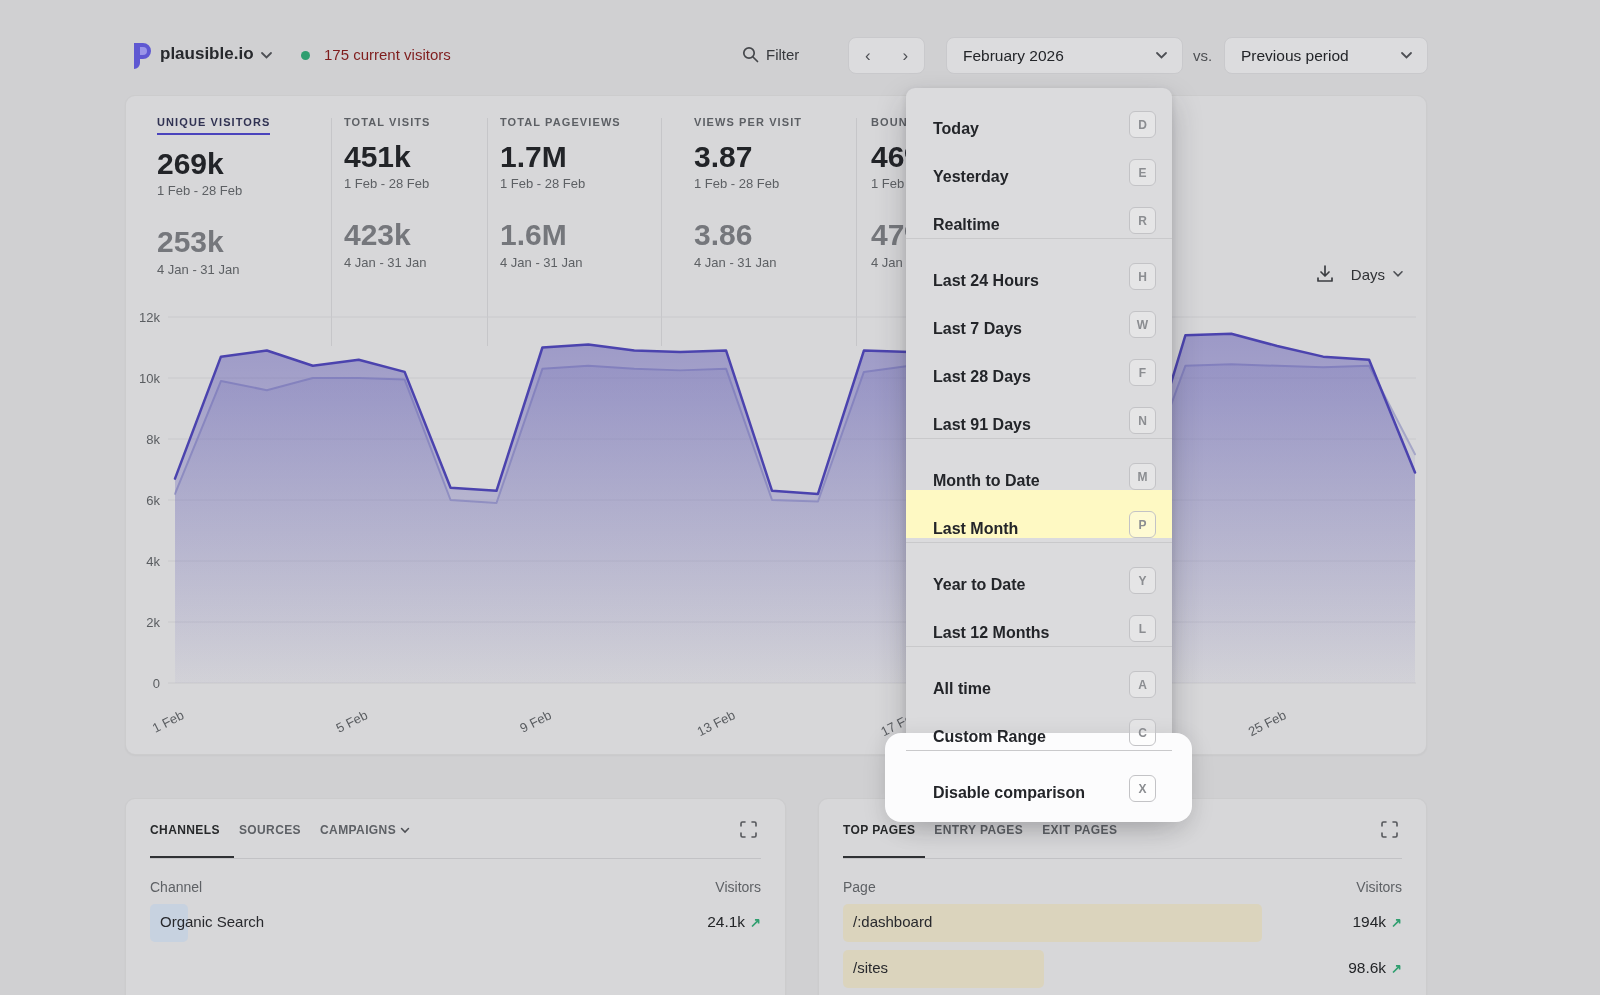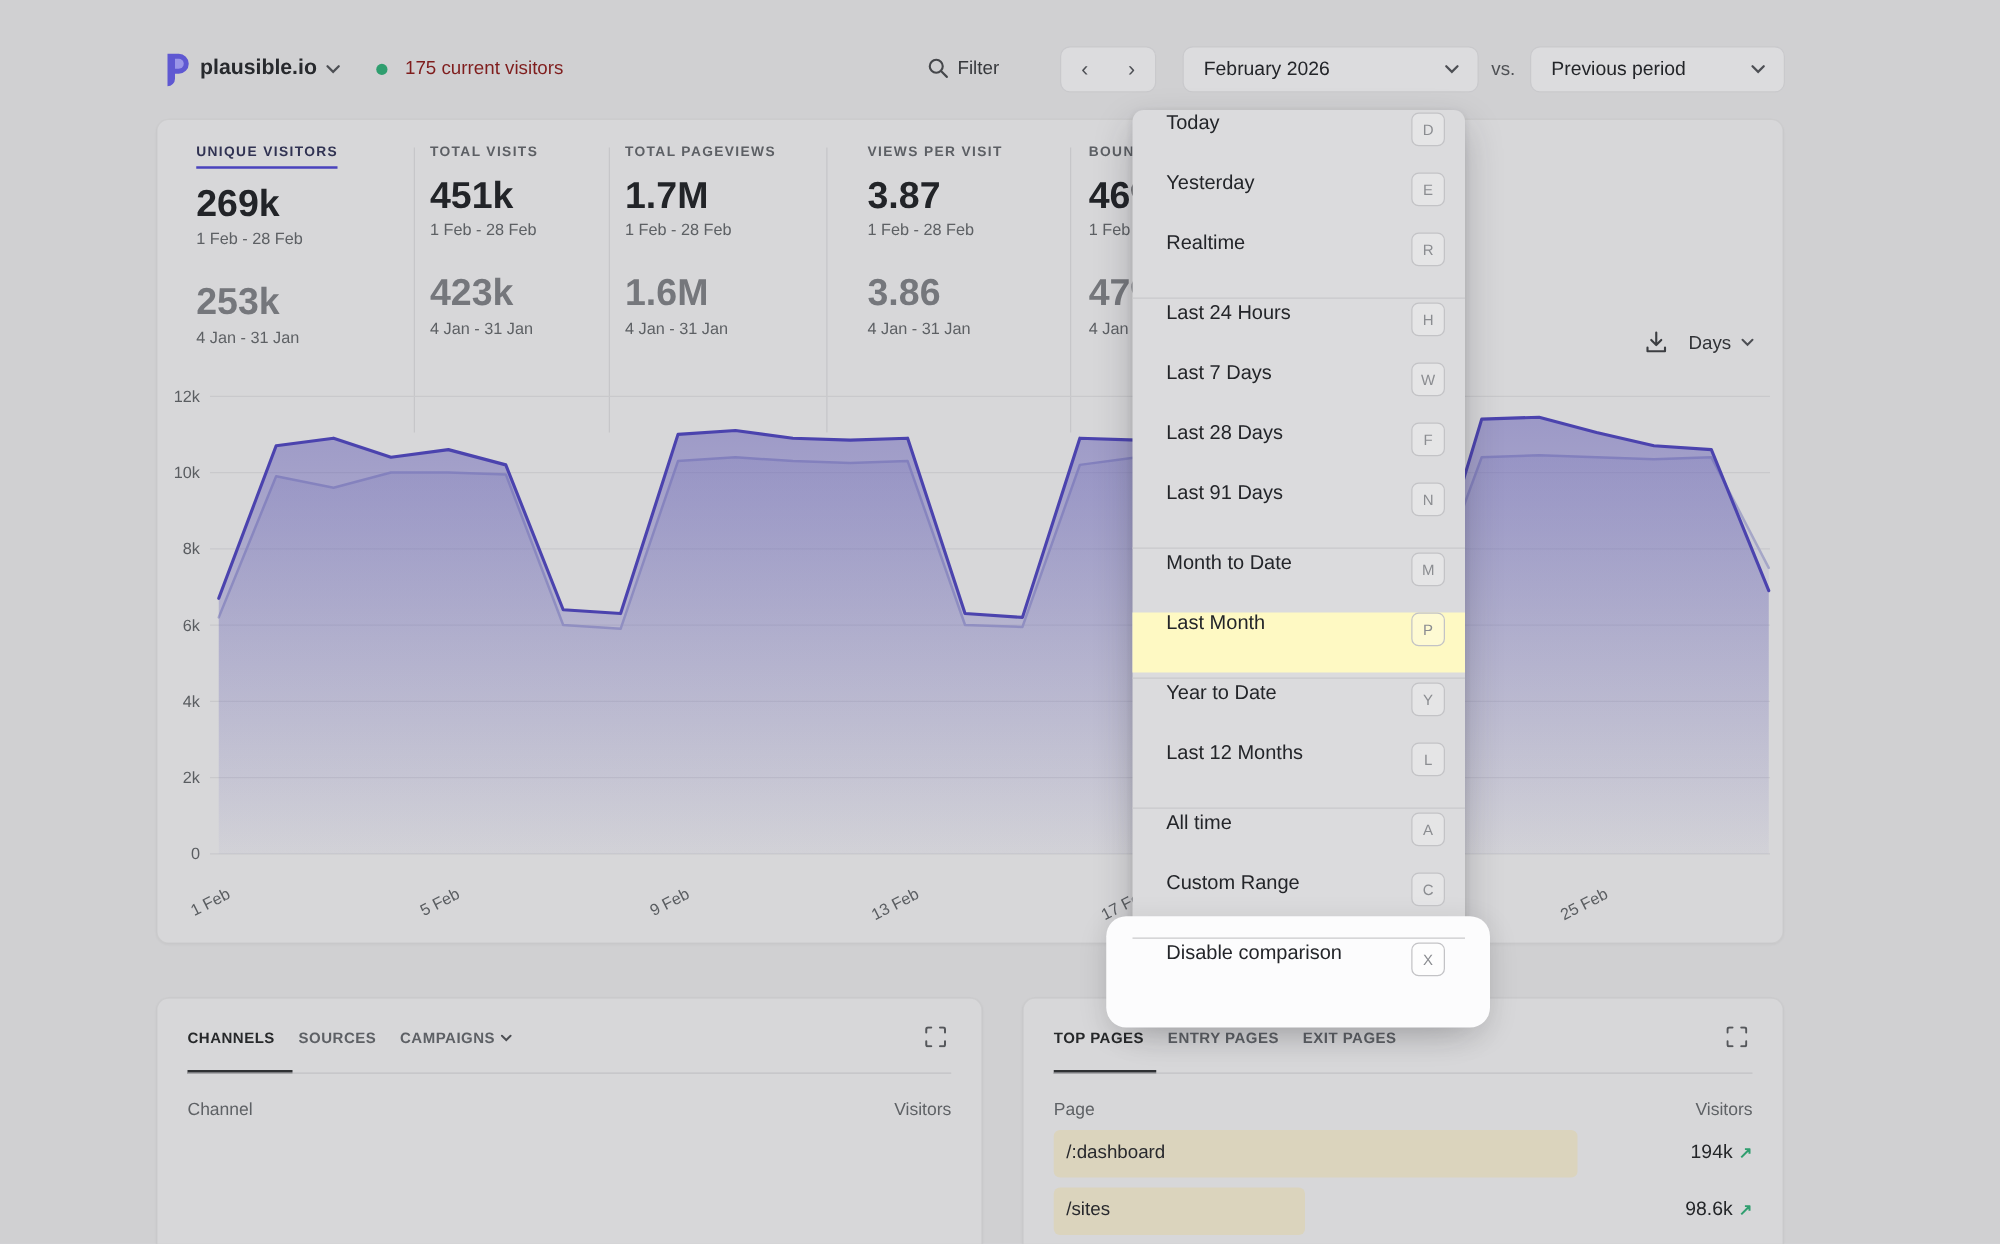--- a/index.html
+++ b/index.html
@@ -45,21 +45,21 @@
 
   #chart-svg{position:absolute;left:0;top:0;z-index:2;pointer-events:none;}
 
   
   .menu-panel{position:absolute;left:906px;top:88px;width:266px;z-index:20;}
   .menu-bg{position:absolute;inset:0;background:#dbdbdd;border-radius:9px;
            box-shadow:0 14px 30px rgba(35,35,42,0.25), 0 2px 6px rgba(35,35,42,0.12);z-index:0;}
   .spotlight{position:absolute;left:-21px;top:645px;width:307px;height:89px;background:#fcfcfd;
              border-radius:16px;box-shadow:0 6px 24px rgba(0,0,0,0.12);z-index:1;}
   .menu-list{position:relative;z-index:2;padding:2px 0 6px 0;}
-  .mi{height:48px;display:flex;align-items:flex-start;padding:0 16px 0 27px;cursor:pointer;}
+  .mi{height:48px;display:flex;align-items:flex-end;padding:0 16px 0 27px;cursor:pointer;font-weight:bold;}
   .mi.hl{background:#fef9c3;}
   .mi-label{flex:1;font-size:16px;color:#232529;}
   .kbd{width:25px;height:25px;border:1px solid #c3c3c6;border-radius:6px;background:rgba(255,255,255,0.28);
        display:flex;align-items:center;justify-content:center;font-size:12px;color:#8b8d91;}
   .menu-div{height:1px;background:#c9c9cb;margin:3.5px 0;}
 
   
   .tabs{position:absolute;left:24px;top:24px;display:flex;gap:19px;align-items:center;}
   .tab{font-size:12px;letter-spacing:0.4px;color:#5d6065;font-weight:bold;cursor:pointer;white-space:nowrap;}
   .tab.active{color:#26282a;}
@@ -236,20 +236,25 @@
     <svg class="expand-btn" width="17" height="17" viewBox="0 0 17 17">
       <path d="M1 5 V2.5 A1.5 1.5 0 0 1 2.5 1 H5 M12 1 h2.5 A1.5 1.5 0 0 1 16 2.5 V5 M16 12 v2.5 A1.5 1.5 0 0 1 14.5 16 H12 M5 16 H2.5 A1.5 1.5 0 0 1 1 14.5 V12" fill="none" stroke="#55575b" stroke-width="1.6" stroke-linecap="round"></path>
     </svg>
     <div class="tab-underline" style="width:84px;"></div>
     <div class="tab-divider"></div>
     <div class="tbl-head">
       <span>Channel</span>
       <span>Visitors</span>
     </div>
     <div class="tbl-rows">
+      <div class="trow">
+        <div class="trow-bar bar-blue" style="width: 6.2%;"></div>
+        <span class="trow-name">Organic Search</span>
+        <span class="trow-val"><span>24.1k</span><span class="up-arrow">↗</span></span>
+      </div>
     </div>
   </div>
 
   <div class="card right-card">
     <div class="tabs">
       <span class="tab active">TOP PAGES</span>
       <span class="tab">ENTRY PAGES</span>
       <span class="tab">EXIT PAGES</span>
     </div>
     <svg class="expand-btn" width="17" height="17" viewBox="0 0 17 17">

